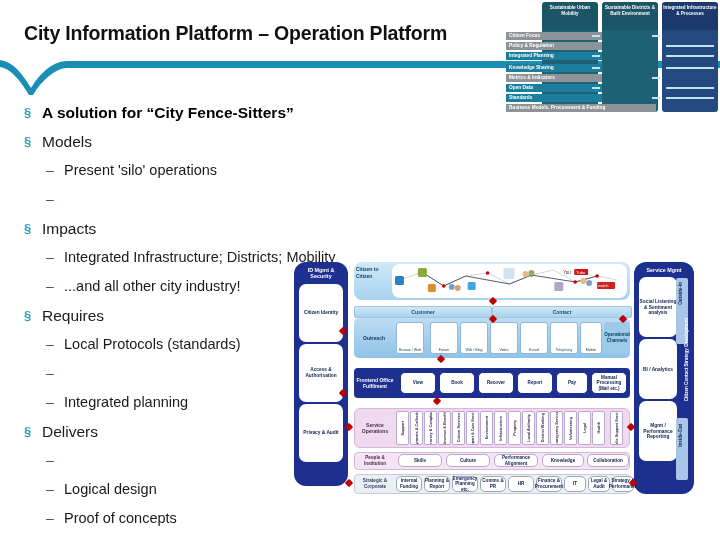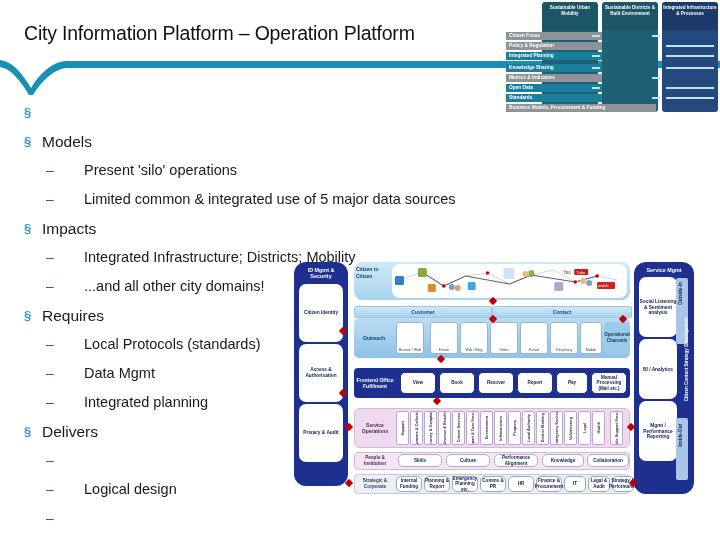--- a/index.html
+++ b/index.html
@@ -4,38 +4,38 @@
 <style>
   html,body{margin:0;padding:0;}
   body{
     width:720px;height:540px;overflow:hidden;background:#ffffff;
     font-family:"Liberation Sans","DejaVu Sans",sans-serif;
     position:relative;
   }
   
   #slide-title{
     position:absolute;left:24px;top:22px;width:520px;
-    font-size:19.5px;font-weight:normal;color:#111111;
+    font-size:19.5px;font-weight:bold;color:#111111;
     letter-spacing:-0.2px;white-space:nowrap;
   }
   
   #title-rule{position:absolute;left:0;top:55px;width:720px;height:45px;}
   
   #bullets{position:absolute;left:24px;top:100px;width:500px;}
   .b-row{display:flex;align-items:flex-start;}
   .lvl1{margin-bottom:4px;}
   .lvl2{margin-bottom:4px;margin-left:22px;}
   .marker{
     color:#2f9cbf;flex:0 0 auto;width:18px;
     font-size:13px;line-height:25px;font-weight:bold;
   }
   .lvl2 .marker{color:#3e5c8a;font-size:14px;font-weight:normal;}
   .btxt{font-size:15.5px;line-height:25px;color:#1a1a1a;white-space:nowrap;}
   .lvl1 .btxt{font-size:15.5px;}
-  .lvl2 .btxt{font-size:14.5px;margin-left:20px;}
+  .lvl2 .btxt{font-size:14.5px;}
   .strong .btxt{font-weight:bold;color:#000;}
   
   #matrix{position:absolute;left:506px;top:0px;width:214px;height:114px;}
   .mx-col-head{
     position:absolute;background:#1b5566;color:#ffffff;
     font-size:4.6px;font-weight:bold;text-align:center;line-height:6px;
     border-radius:3px 3px 0 0;padding-top:3px;box-sizing:border-box;
   }
   .mx-col-head.accent{background:#1b3a6b;}
   .mx-col-body{position:absolute;background:#1e6074;border-radius:0 0 3px 3px;}
@@ -111,74 +111,74 @@
 <div id="slide-title">City Information Platform – Operation Platform</div>
 
 <svg id="title-rule" viewBox="0 0 720 45" preserveAspectRatio="none">
   <path d="M0,5 C12,6 22,18 31,33 C40,18 52,7 66,6 L720,6 L720,13 L66,13 C55,14 42,25 33,40 L29,40 C20,25 10,13 0,12 Z" fill="#1a8fb5"></path>
 </svg>
 
 <div id="bullets">
 
   <div class="b-row lvl1 strong">
     <span class="marker">§</span>
+    <span class="btxt">A solution for “City Fence-Sitters”</span>
   </div>
   <div class="b-row lvl1">
     <span class="marker">§</span>
     <span class="btxt">Models</span>
   </div>
   <div class="b-row lvl2">
     <span class="marker">–</span>
     <span class="btxt">Present 'silo' operations</span>
   </div>
   <div class="b-row lvl2">
     <span class="marker">–</span>
-    <span class="btxt">Limited common &amp; integrated use of 5 major data sources</span>
   </div>
   <div class="b-row lvl1">
     <span class="marker">§</span>
     <span class="btxt">Impacts</span>
   </div>
   <div class="b-row lvl2">
     <span class="marker">–</span>
     <span class="btxt">Integrated Infrastructure; Districts; Mobility</span>
   </div>
   <div class="b-row lvl2">
     <span class="marker">–</span>
-    <span class="btxt">...and all other city domains!</span>
+    <span class="btxt">...and all other city industry!</span>
   </div>
   <div class="b-row lvl1">
     <span class="marker">§</span>
     <span class="btxt">Requires</span>
   </div>
   <div class="b-row lvl2">
     <span class="marker">–</span>
     <span class="btxt">Local Protocols (standards)</span>
   </div>
   <div class="b-row lvl2">
     <span class="marker">–</span>
-    <span class="btxt">Data Mgmt</span>
   </div>
   <div class="b-row lvl2">
     <span class="marker">–</span>
     <span class="btxt">Integrated planning</span>
   </div>
   <div class="b-row lvl1">
     <span class="marker">§</span>
     <span class="btxt">Delivers</span>
   </div>
   <div class="b-row lvl2">
     <span class="marker">–</span>
   </div>
   <div class="b-row lvl2">
     <span class="marker">–</span>
     <span class="btxt">Logical design</span>
   </div>
   <div class="b-row lvl2">
     <span class="marker">–</span>
+    <span class="btxt">Proof of concepts</span>
   </div>
 </div>
 
 <div id="matrix">
 
   <div class="mx-col-head" style="left:36px;top:2px;width:56px;height:28px;">Sustainable Urban Mobility</div>
   <div class="mx-col-body" style="left:36px;top:30px;width:56px;height:82px;"></div>
 
   <div class="mx-col-head" style="left:96px;top:2px;width:56px;height:28px;">Sustainable Districts &amp; Built Environment</div>
   <div class="mx-col-body" style="left:96px;top:30px;width:56px;height:82px;"></div>

